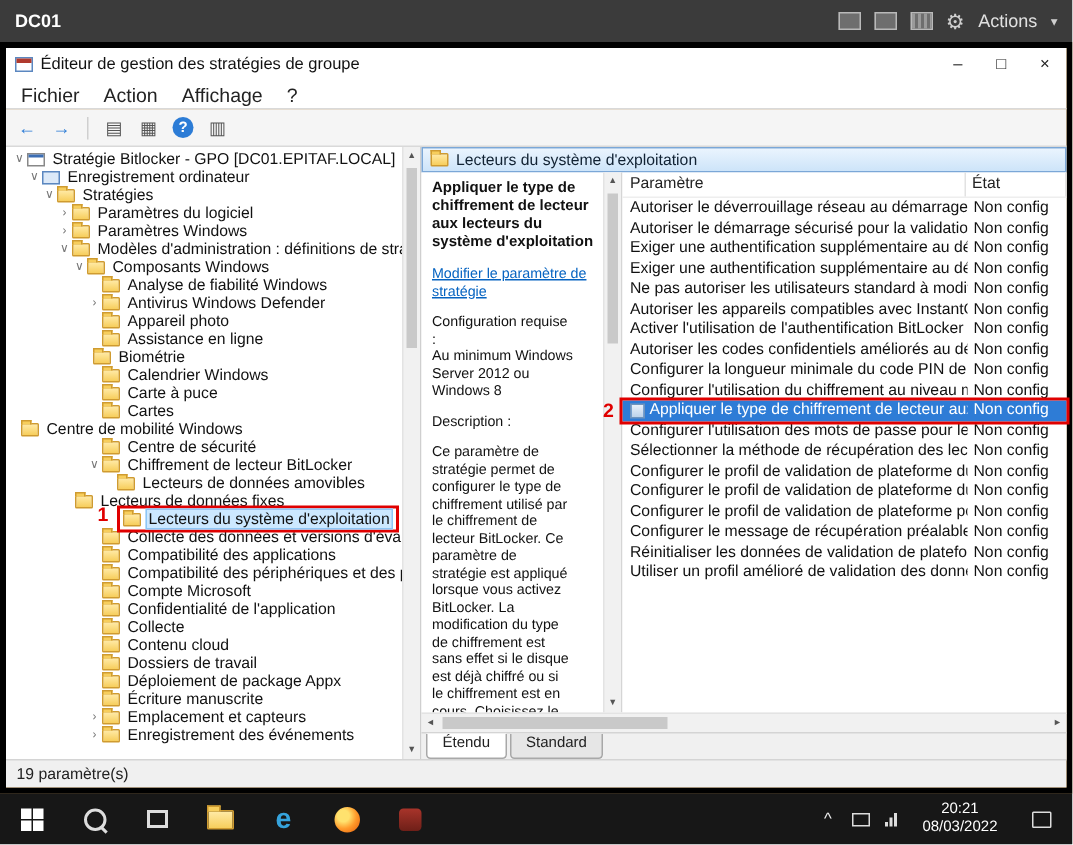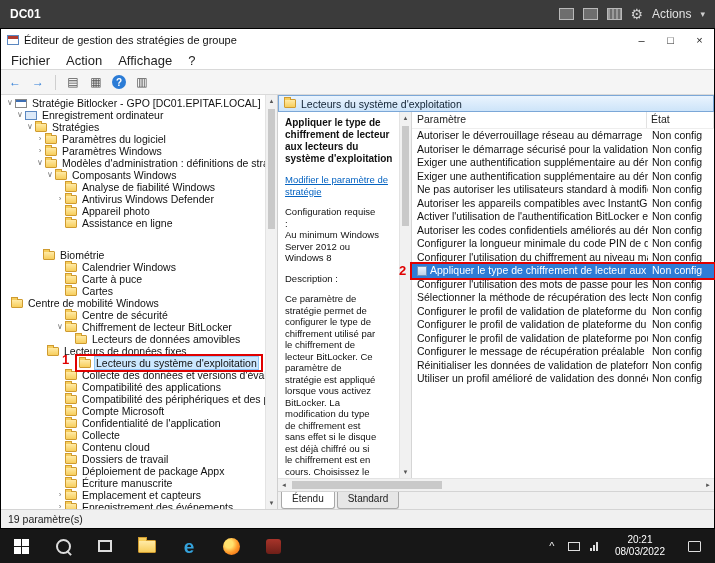--- a/index.html
+++ b/index.html
@@ -11,21 +11,21 @@
   .vm-title{font-weight:bold;font-size:12px;color:#fff;}
   .vm-right{margin-left:auto;display:flex;align-items:center;gap:9px;}
   .vm-ic{width:15px;height:12px;border:1px solid #b9b9b9;background:#6e6e6e;display:inline-block;box-sizing:border-box;}
   .vm-ic.grid{background:repeating-linear-gradient(90deg,#9a9a9a 0 2px,#6e6e6e 2px 4px);}
   .gear-glyph{font-size:14px;color:#cfcfcf;line-height:1;}
   .vm-actions{font-size:12px;color:#e0e0e0;}
   .vm-chev{font-size:9px;color:#cfcfcf;}
 
   
   .desktop{position:absolute;top:28px;left:0;right:0;bottom:34px;background:#808080;}
-  .app-window{position:absolute;inset:0;background:#a16207;border:1px solid #000000;box-sizing:border-box;display:flex;flex-direction:column;}
+  .app-window{position:absolute;inset:0;background:#a16207;border:4px solid #000000;box-sizing:border-box;display:flex;flex-direction:column;}
   .titlebar{height:22px;background:#fff;display:flex;align-items:center;padding-left:6px;font-size:11px;color:#111;gap:5px;flex:none;}
   .mmc-icon{width:12px;height:10px;background:#fff;border:1px solid #5b87c0;position:relative;flex:none;box-sizing:border-box;}
   .mmc-icon::before{content:"";position:absolute;top:0;left:0;right:0;height:3px;background:#b03a2e;}
   .win-controls{margin-left:auto;display:flex;height:100%;}
   .win-btn{width:29px;height:100%;display:flex;align-items:center;justify-content:center;font-size:11px;color:#222;}
   .menubar{height:18px;background:#fff;border-bottom:1px solid #d9d9d9;display:flex;align-items:center;padding:0 2px;font-size:13px;color:#222;flex:none;}
   .menu-item{padding:1px 8px;}
   .toolbar{height:24px;background:#f5f5f5;border-bottom:1px solid #d9d9d9;display:flex;align-items:center;padding:0 4px;gap:3px;flex:none;}
   .tb-icon{width:20px;height:18px;display:flex;align-items:center;justify-content:center;font-size:12px;color:#555;}
   .tb-icon.blue{color:#2c7cd6;font-weight:bold;}
@@ -231,21 +231,21 @@
                   <span class="tree-label">Appareil photo</span>
                 </span>
               </div>
               <div class="tree-row" style="padding-left: 54px;">
                 <span class="tw-arrow"></span>
                 <span class="tree-inner">
                   <span class="tw-icon folder"></span>
                   <span class="tree-label">Assistance en ligne</span>
                 </span>
               </div>
-              <div class="tree-row" style="padding-left: 32px; margin-top: 20px;">
+              <div class="tree-row" style="padding-left: 48px;">
                 <span class="tw-arrow"></span>
                 <span class="tree-inner">
                   <span class="tw-icon folder"></span>
                   <span class="tree-label">Biométrie</span>
                 </span>
               </div>
               <div class="tree-row" style="padding-left: 54px;">
                 <span class="tw-arrow"></span>
                 <span class="tree-inner">
                   <span class="tw-icon folder"></span>

